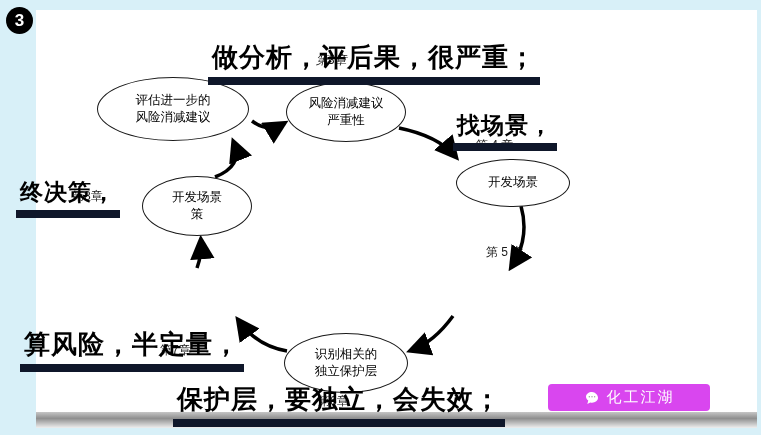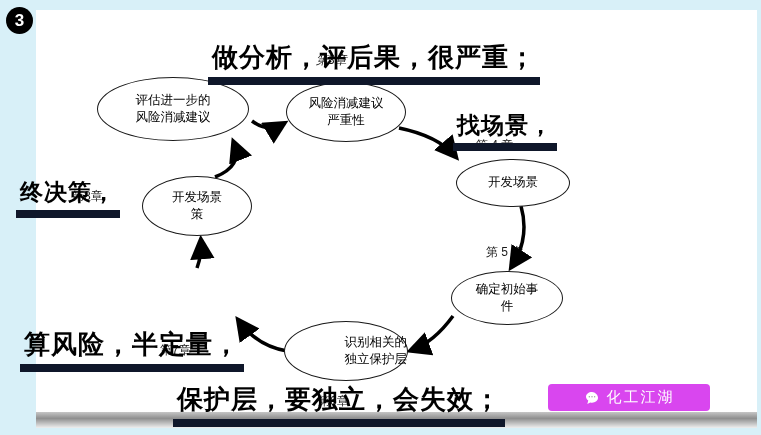--- a/index.html
+++ b/index.html
@@ -12,21 +12,21 @@
   .arrows{position:absolute;left:0;top:0;width:761px;height:435px;z-index:3;pointer-events:none;}
   .node{position:absolute;border:1.6px solid #1a1a1a;border-radius:50%;background:#fff;
         display:flex;align-items:center;justify-content:center;text-align:center;
         font-size:12.5px;line-height:1.4;color:#000;white-space:pre-line;z-index:4;}
   .node-a{left:97px;top:77px;width:150px;height:62px;}
   .node-b{left:286px;top:82px;width:118px;height:58px;}
   .node-c{left:456px;top:159px;width:112px;height:46px;}
   .node-d{left:142px;top:176px;width:108px;height:58px;}
   .node-e{left:451px;top:271px;width:110px;height:52px;}
   .node-f{left:121px;top:270px;width:102px;height:54px;}
-  .node-g{left:284px;top:321px;width:122px;height:58px;justify-content:flex-end;}
+  .node-g{left:284px;top:333px;width:122px;height:58px;}
   .chapter{position:absolute;font-size:12px;color:#1a1a1a;z-index:2;white-space:nowrap;}
   .ch-3{left:316px;top:52px;font-style:italic;}
   .ch-4{left:476px;top:137px;}
   .ch-5{left:486px;top:244px;}
   .ch-6{left:318px;top:393px;}
   .ch-7{left:160px;top:342px;}
   .ch-8{left:72px;top:188px;}
   .ann{position:absolute;font-weight:bold;color:#000;white-space:nowrap;letter-spacing:1px;
        border-bottom:8px solid #0f172a;padding:0 4px 2px 4px;z-index:10;}
   .ann-top{left:208px;top:40px;font-size:26px;}
@@ -85,24 +85,20 @@
     <span>风险消减建议
 严重性</span>
   </div>
   <div class="node node-c">
     <span>开发场景</span>
   </div>
   <div class="node node-d">
     <span>开发场景
 策</span>
   </div>
-  <div class="node node-e">
-    <span>确定初始事
-件</span>
-  </div>
   <div class="node node-g">
     <span>识别相关的
 独立保护层</span>
   </div>
 
   <div class="ann ann-top">做分析，评后果，很严重；</div>
   <div class="ann ann-right">找场景，</div>
   <div class="ann ann-left">终决策，</div>
   <div class="ann ann-bl">算风险，半定量，</div>
   <div class="ann ann-bottom">保护层，要独立，会失效；</div>

